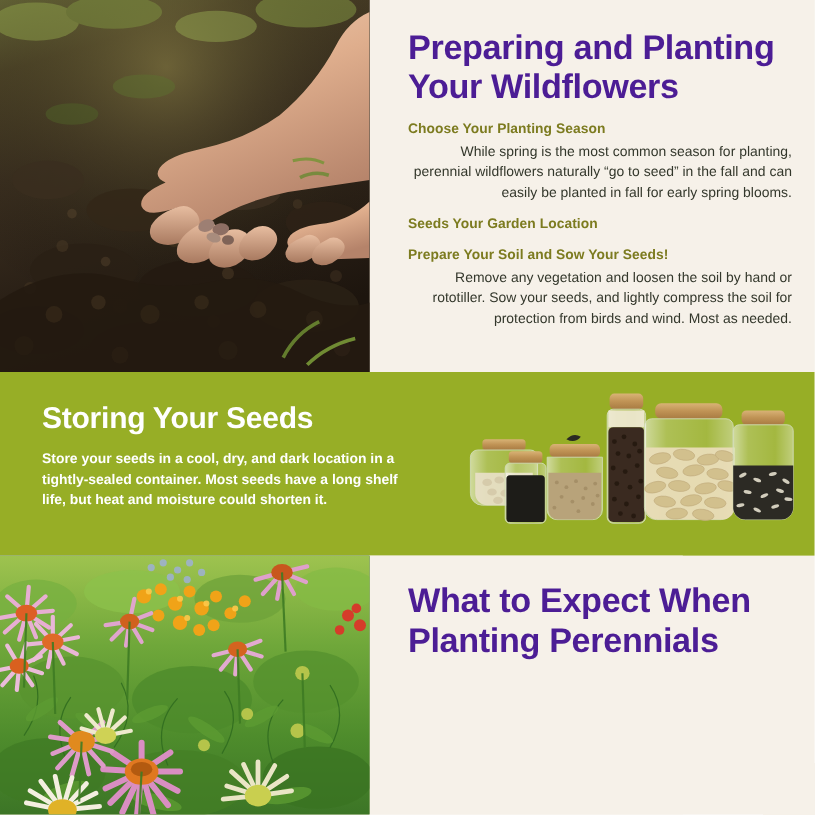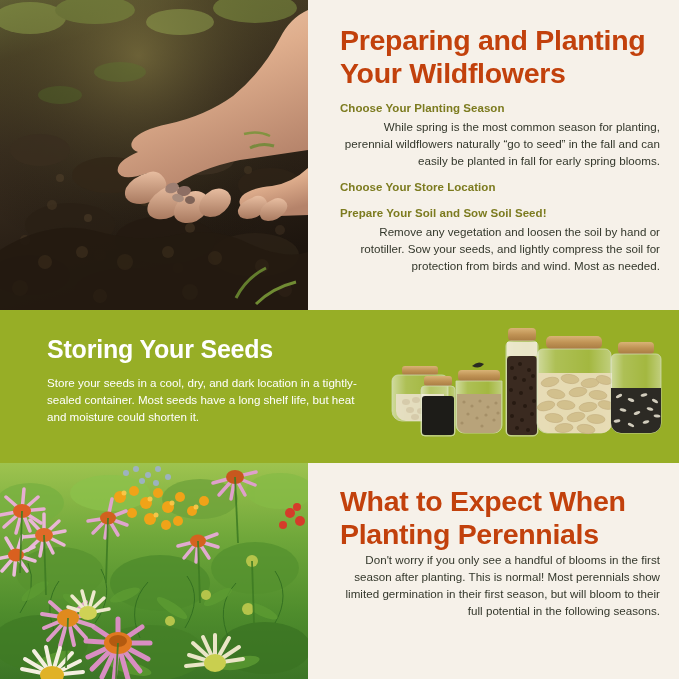--- a/index.html
+++ b/index.html
@@ -44,21 +44,21 @@
   }
 
   .text-top {
     position: absolute;
     left: 340px; top: 0;
     width: 320px;
     height: 310px;
   }
   h1.big-heading {
     margin: 0;
-    color: #c2410c;
+    color: #4c1d95;
     font-size: 28.5px;
     line-height: 1.16;
     font-weight: bold;
     letter-spacing: -0.3px;
   }
   .top-h1 { padding-top: 24px; }
   .sub-heading {
     color: #7C7B1F;
     font-size: 11.5px;
     font-weight: bold;
@@ -81,36 +81,37 @@
   .section-green {
     position: absolute;
     left: 0; top: 310px;
     width: 679px;
     height: 153px;
     background: #97AE26;
     overflow: hidden;
   }
   .green-text {
     position: absolute;
-    left: 47px; top: 26px;
+    left: 35px; top: 26px;
     width: 310px;
   }
   h2.green-heading {
     margin: 0 0 10px 0;
     color: #FFFFFF;
     font-size: 25px;
     font-weight: bold;
     line-height: 1.1;
     letter-spacing: -0.2px;
   }
   .green-body {
     color: #FFFFFF;
     font-size: 11.6px;
     line-height: 1.47;
     margin: 0;
+    font-weight: bold;
   }
 
   
   .jars {
     position: absolute;
     left: 388px;
     top: 8px;
     width: 280px;
     height: 140px;
   }
@@ -246,25 +247,25 @@
 
     <div class="text-top">
       <h1 class="big-heading top-h1">Preparing and Planting Your Wildflowers</h1>
 
       <div class="blk blk-first">
         <p class="sub-heading">Choose Your Planting Season</p>
         <p class="body-text">While spring is the most common season for planting, perennial wildflowers naturally “go to seed” in the fall and can easily be planted in fall for early spring blooms.</p>
       </div>
 
       <div class="blk">
-        <p class="sub-heading">Choose Your Store Location</p>
+        <p class="sub-heading">Seeds Your Garden Location</p>
       </div>
 
       <div class="blk">
-        <p class="sub-heading">Prepare Your Soil and Sow Soil Seed!</p>
+        <p class="sub-heading">Prepare Your Soil and Sow Your Seeds!</p>
         <p class="body-text">Remove any vegetation and loosen the soil by hand or rototiller. Sow your seeds, and lightly compress the soil for protection from birds and wind. Most as needed.</p>
       </div>
     </div>
   </div>
 
   <div class="section-green">
     <div class="green-text">
       <h2 class="green-heading">Storing Your Seeds</h2>
       <p class="green-body">Store your seeds in a cool, dry, and dark location in a tightly-sealed container. Most seeds have a long shelf life, but heat and moisture could shorten it.</p>
     </div>
@@ -397,21 +398,20 @@
             <ellipse cx="269" cy="98" rx="3.4" ry="1.5" transform="rotate(8 269 98)"></ellipse>
           </g>
         </g>
       </svg>
     </div>
   </div>
 
   <div class="section-bottom">
     <div class="text-bottom">
       <h1 class="big-heading bottom-h1">What to Expect When Planting Perennials</h1>
-      <p class="body-text blk-first">Don't worry if you only see a handful of blooms in the first season after planting. This is normal! Most perennials show limited germination in their first season, but will bloom to their full potential in the following seasons.</p>
     </div>
   </div>
 
   <div class="photo-flowers">
     <svg class="svg-fill" viewBox="0 0 308 216" preserveAspectRatio="xMidYMid slice">
       <defs>
         <linearGradient id="mead" x1="0" y1="0" x2="0" y2="1">
           <stop offset="0%" stop-color="#9ec34f"></stop>
           <stop offset="35%" stop-color="#6fa73a"></stop>
           <stop offset="70%" stop-color="#4e8c2c"></stop>

